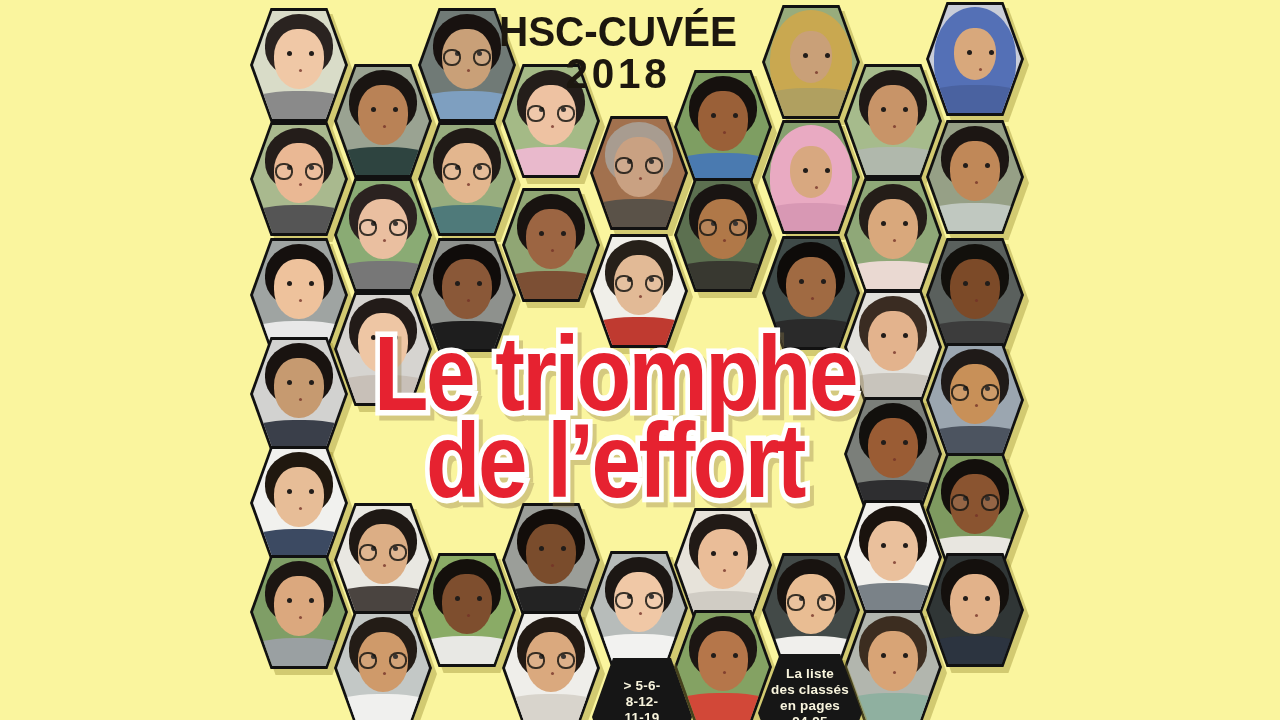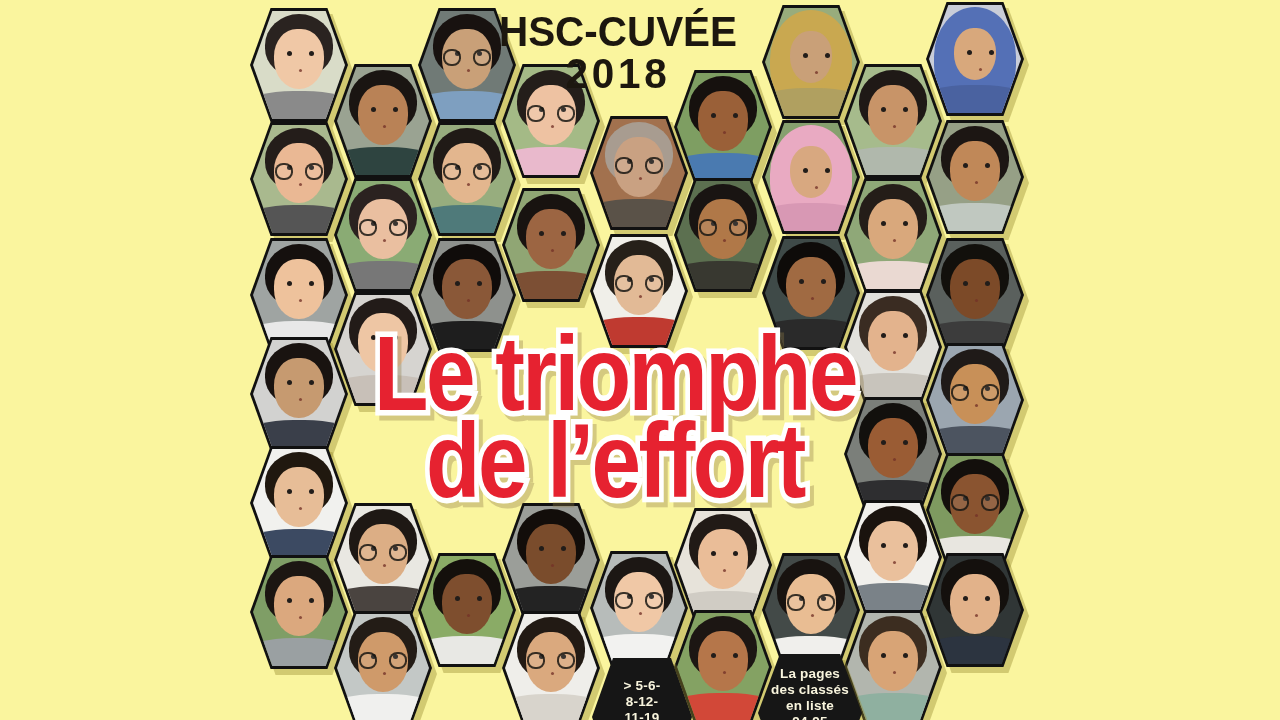--- a/index.html
+++ b/index.html
@@ -445,23 +445,23 @@
       </div>
       <div class="hexwrap" style="left: 592px; top: 658px; width: 100px; height: 118px;">
         <div class="info-hex" style="left: 0px; top: 0px; width: 100px; height: 118px; padding-top: 20px; box-sizing: border-box;">
           <span class="cap">&gt; 5-6-</span>
           <span class="cap">8-12-</span>
           <span class="cap">11-19</span>
         </div>
       </div>
       <div class="hexwrap" style="left: 758px; top: 654px; width: 104px; height: 118px;">
         <div class="info-hex" style="left: 0px; top: 0px; width: 104px; height: 118px; padding-top: 12px; box-sizing: border-box;">
-          <span class="cap">La pages</span>
+          <span class="cap">La liste</span>
           <span class="cap">des classés</span>
-          <span class="cap">en liste</span>
+          <span class="cap">en pages</span>
           <span class="cap">94-95</span>
         </div>
       </div>
     </div>
 
   <div class="masthead">
     <div class="m1">HSC-CUVÉE</div>
     <div class="m2">2018</div>
   </div>
 

